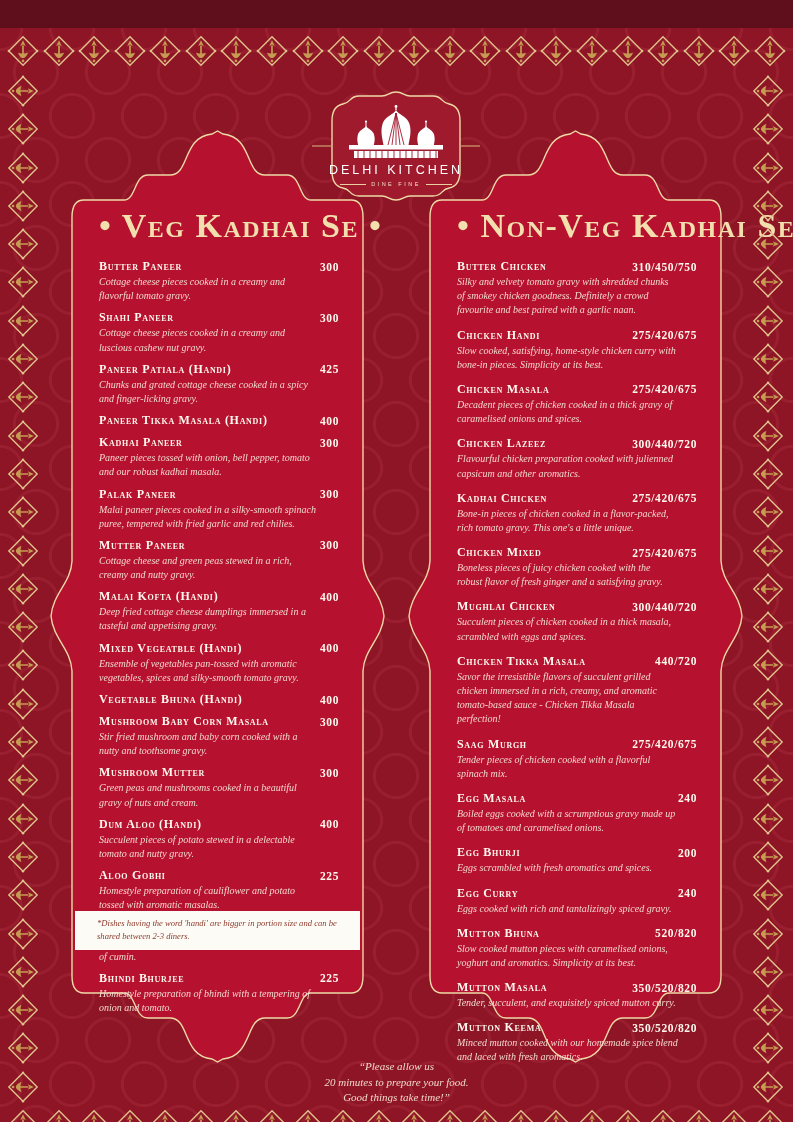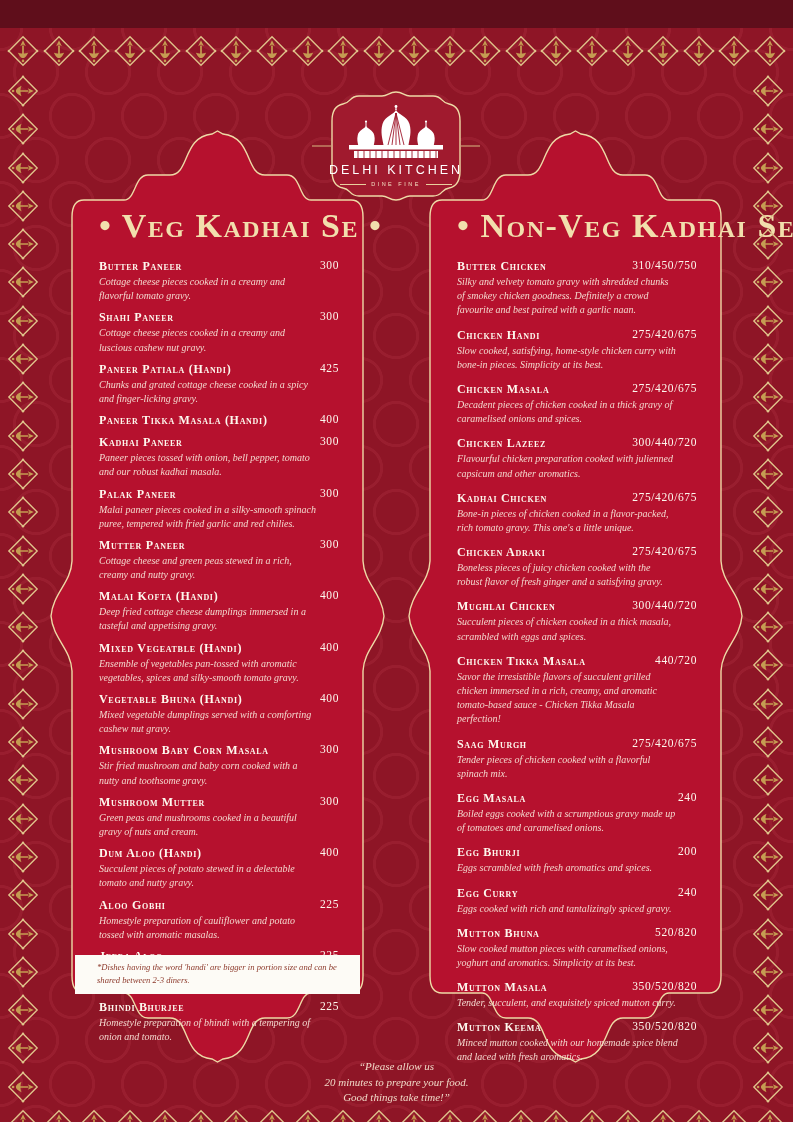--- a/index.html
+++ b/index.html
@@ -34,26 +34,26 @@
   .logo-tagline::before,.logo-tagline::after{content:"";display:block;width:26px;height:1px;background:#e9cf9d;}
   
   .panel{position:absolute;top:103px;width:291px;height:931px;}
   .panel-veg{left:72px;} .panel-nonveg{left:430px;}
   .panel svg.panel-frame{position:absolute;left:0;top:0;overflow:visible;}
   .panel-content{position:absolute;left:27px;right:24px;top:76px;}
   .section-title{font-variant:small-caps;font-weight:bold;font-size:34px;letter-spacing:1.5px;
     color:#f2dfad;text-align:center;margin-bottom:14px;white-space:nowrap;}
   .menu-item{margin-bottom:7px;}
   .panel-nonveg .menu-item{margin-bottom:10px;}
-  .item-head{display:flex;justify-content:space-between;align-items:flex-start;margin-bottom:1px;}
+  .item-head{display:flex;justify-content:space-between;align-items:center;margin-bottom:1px;}
   .item-name{font-variant:small-caps;font-weight:bold;font-size:12px;letter-spacing:.7px;color:#fdf8ee;white-space:nowrap;}
-  .item-price{font-weight:normal;font-size:11.5px;letter-spacing:.6px;color:#fdf8ee;white-space:nowrap;}
+  .item-price{font-weight:bold;font-size:11.5px;letter-spacing:.6px;color:#fdf8ee;white-space:nowrap;}
   .item-desc{font-style:italic;font-size:10px;line-height:1.42;color:#f3d7cd;max-width:92%;}
   
-  .handi-note{position:absolute;left:3px;right:3px;top:824px;background:#fdfbf6;
+  .handi-note{position:absolute;left:3px;right:3px;top:780px;background:#fdfbf6;
     padding:6px 22px 7px 22px;box-sizing:border-box;
     font-style:italic;font-size:8.6px;line-height:1.5;color:#8d3a2c;}
   
   .footer-note{position:absolute;left:0;right:0;top:1031px;text-align:center;z-index:3;
     font-style:italic;font-size:11px;line-height:1.42;color:#f0d9c7;}
 </style>
 </head>
 <body>
 
 <div class="page">
@@ -1637,21 +1637,20 @@
       <span class="item-price">400</span>
     </div>
     <div class="item-desc">Ensemble of vegetables pan-tossed with aromatic vegetables, spices and silky-smooth tomato gravy.</div>
   </div>
 
   <div class="menu-item">
     <div class="item-head">
       <span class="item-name">Vegetable Bhuna (Handi)</span>
       <span class="item-price">400</span>
     </div>
-    <div class="item-desc">Mixed vegetable dumplings served with a comforting cashew nut gravy.</div>
   </div>
 
   <div class="menu-item">
     <div class="item-head">
       <span class="item-name">Mushroom Baby Corn Masala</span>
       <span class="item-price">300</span>
     </div>
     <div class="item-desc">Stir fried mushroom and baby corn cooked with a nutty and toothsome gravy.</div>
   </div>
 
@@ -1741,21 +1740,21 @@
   <div class="menu-item">
     <div class="item-head">
       <span class="item-name">Kadhai Chicken</span>
       <span class="item-price">275/420/675</span>
     </div>
     <div class="item-desc">Bone-in pieces of chicken cooked in a flavor-packed, rich tomato gravy. This one's a little unique.</div>
   </div>
 
   <div class="menu-item">
     <div class="item-head">
-      <span class="item-name">Chicken Adraki</span>
+      <span class="item-name">Chicken Mixed</span>
       <span class="item-price">275/420/675</span>
     </div>
     <div class="item-desc">Boneless pieces of juicy chicken cooked with the robust flavor of fresh ginger and a satisfying gravy.</div>
   </div>
 
   <div class="menu-item">
     <div class="item-head">
       <span class="item-name">Mughlai Chicken</span>
       <span class="item-price">300/440/720</span>
     </div>

